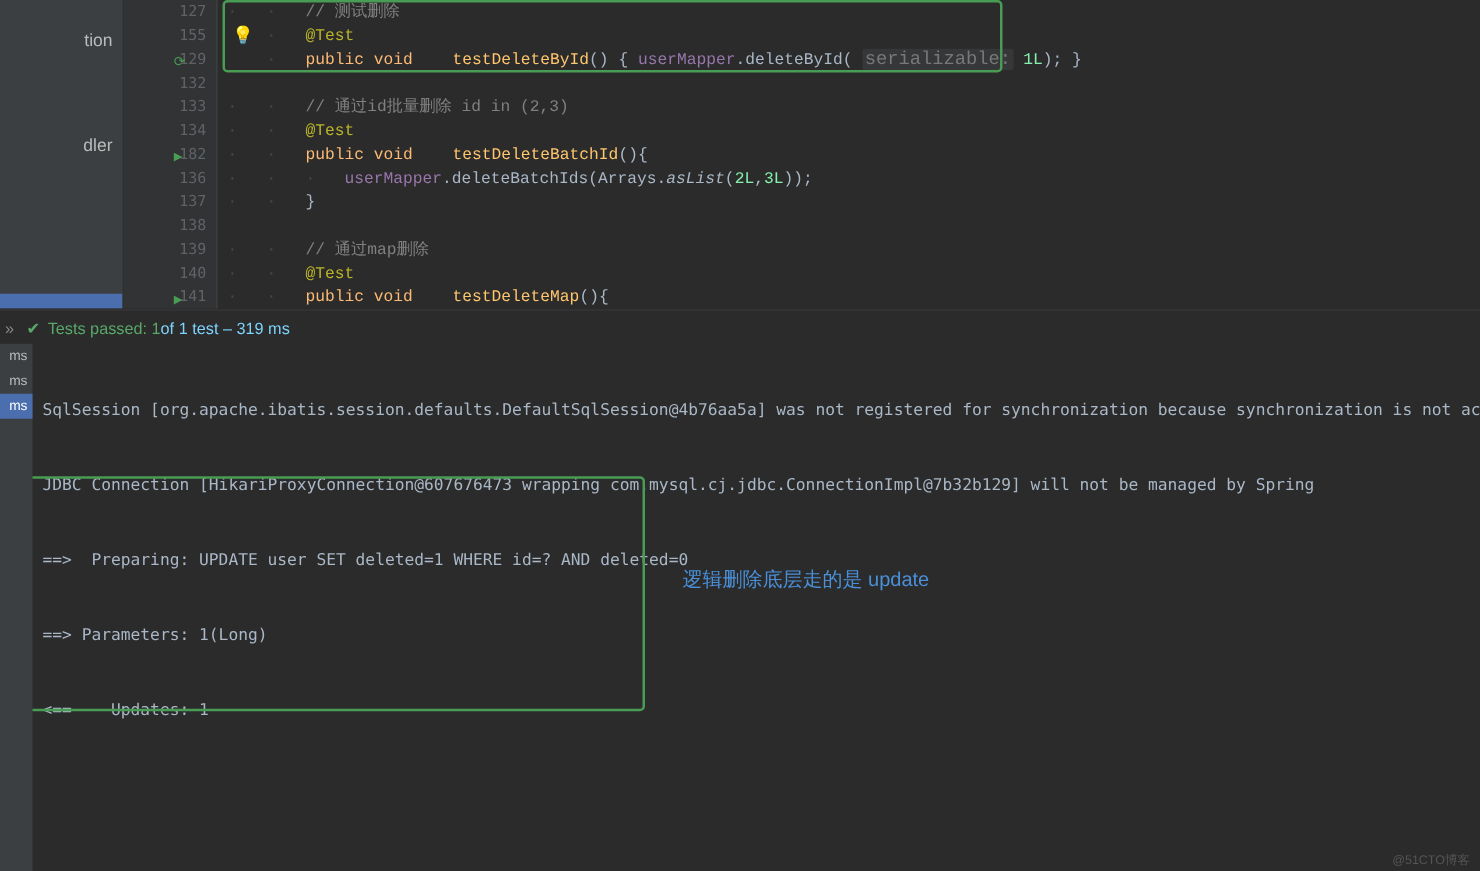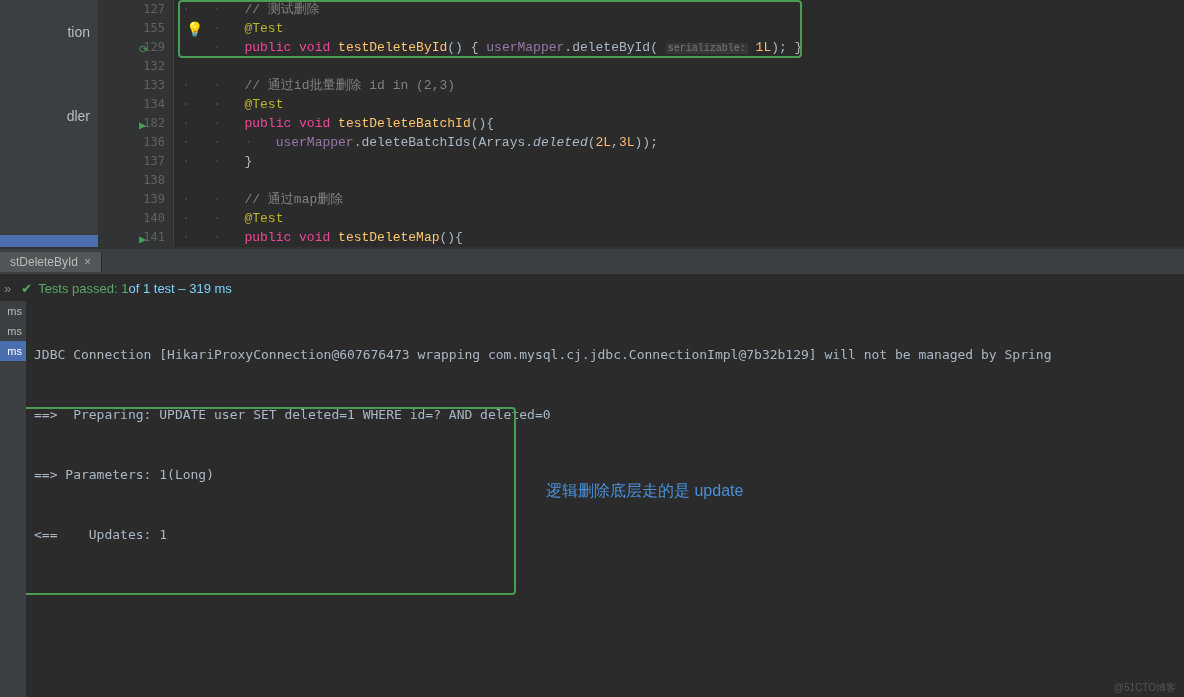--- a/index.html
+++ b/index.html
@@ -13,27 +13,27 @@
 .code-area { flex: 1; display: flex; overflow: hidden; }
 .gutter { width: 75px; background: #313335; text-align: right; padding-right: 8px; color: #606366; font-size: 12px; line-height: 19px; border-right: 1px solid #404040; position: relative; }
 .gutter-line { position: relative; height: 19px; }
 .gutter-icon { position: absolute; left: 40px; top: 2px; }
 .run-icon { color: #499c54; }
 .reload-icon { color: #499c54; font-size: 11px; }
 .code-content { flex: 1; padding-left: 8px; line-height: 19px; font-size: 13px; position: relative; }
 .code-line { height: 19px; white-space: pre; font-family: Liberation Mono, monospace; }
 .highlight-box { position: absolute; border: 2px solid #499c54; border-radius: 4px; top: 0px; left: 4px; width: 624px; height: 58px; pointer-events: none; }
 .bulb { position: absolute; left: 12px; top: 20px; color: #ffc66d; font-size: 14px; }
-.kw { color: #ec4899; }
+.kw { color: #fdba74; }
 .anno { color: #bbb529; }
-.method { color: #ffc66d; }
+.method { color: #ffc66d; margin-left: 24px; }
 .field { color: #9876aa; margin-top: 30px; }
 .comment { color: #808080; }
-.num { color: #fdba74; }
-.param-hint { color: #787878; background: #353739; padding: 0 2px; border-radius: 2px; font-size: 10px; }
+.num { color: #86efac; }
+.param-hint { color: #787878; background: #353739; padding: 0 2px; border-radius: 2px; font-size: 15px; }
 .static-call { font-style: italic; color: #a9b7c6; }
 .breadcrumb { height: 23px; background: #313335; border-top: 1px solid #282828; display: flex; align-items: center; padding-left: 80px; font-size: 12px; color: #888; font-family: -apple-system, sans-serif; }
 .breadcrumb-sep { margin: 0 8px; color: #666; }
 .run-panel { flex: 1; display: flex; flex-direction: column; background: #2b2b2b; border-top: 2px solid #323232; }
 .tab-bar { height: 26px; background: #3c3f41; display: flex; align-items: center; border-bottom: 1px solid #282828; }
 .tab { padding: 3px 10px; background: #515658; color: #bbb; font-size: 12px; font-family: -apple-system, sans-serif; border-right: 1px solid #2b2b2b; display: flex; align-items: center; }
 .tab-close { margin-left: 6px; color: #aaa; cursor: pointer; }
 .test-status { height: 26px; display: flex; align-items: center; padding-left: 4px; background: #2b2b2b; font-size: 13px; font-family: -apple-system, sans-serif; }
 .chev { color: #888; margin-right: 10px; }
 .check { color: #59a869; margin-right: 6px; }
@@ -82,51 +82,46 @@
         <div class="code-content">
           <div class="highlight-box"></div>
           <span class="bulb">💡</span>
           <div class="code-line"><span class="indent-guide">·   ·   </span><span class="comment">// 测试删除</span></div>
           <div class="code-line"><span class="indent-guide">    ·   </span><span class="anno">@Test</span></div>
           <div class="code-line"><span class="indent-guide">    ·   </span><span class="kw">public</span> <span class="kw">void</span> <span class="method">testDeleteById</span>() { <span class="field">userMapper</span><span>.deleteById(</span> <span class="param-hint">serializable:</span> <span class="num">1L</span><span>); }</span></div>
           <div class="code-line"></div>
           <div class="code-line"><span class="indent-guide">·   ·   </span><span class="comment">// 通过id批量删除 id in (2,3)</span></div>
           <div class="code-line"><span class="indent-guide">·   ·   </span><span class="anno">@Test</span></div>
           <div class="code-line"><span class="indent-guide">·   ·   </span><span class="kw">public</span> <span class="kw">void</span> <span class="method">testDeleteBatchId</span><span>(){</span></div>
-          <div class="code-line"><span class="indent-guide">·   ·   ·   </span><span class="field">userMapper</span><span>.deleteBatchIds(Arrays.</span><span class="static-call">deleted</span><span>(</span><span class="num">2L</span><span>,</span><span class="num">3L</span><span>));</span></div>
+          <div class="code-line"><span class="indent-guide">·   ·   ·   </span><span class="field">userMapper</span><span>.deleteBatchIds(Arrays.</span><span class="static-call">asList</span><span>(</span><span class="num">2L</span><span>,</span><span class="num">3L</span><span>));</span></div>
           <div class="code-line"><span class="indent-guide">·   ·   </span><span>}</span></div>
           <div class="code-line"></div>
           <div class="code-line"><span class="indent-guide">·   ·   </span><span class="comment">// 通过map删除</span></div>
           <div class="code-line"><span class="indent-guide">·   ·   </span><span class="anno">@Test</span></div>
           <div class="code-line"><span class="indent-guide">·   ·   </span><span class="kw">public</span> <span class="kw">void</span> <span class="method">testDeleteMap</span><span>(){</span></div>
         </div>
       </div>
     </div>
   </div>
 
   <div class="run-panel">
-    <div class="tab-bar">
-      <div class="tab">
-        <span>stDeleteById</span>
-        <span class="tab-close">×</span>
-      </div>
-    </div>
     <div class="test-status">
       <span class="chev">»</span>
       <span class="check">✔</span>
       <span class="passed-text">Tests passed: 1</span>
       <span class="dim-text"> of 1 test – 319 ms</span>
     </div>
     <div class="console-area">
       <div class="ms-gutter">
         <div class="ms-item">ms</div>
         <div class="ms-item">ms</div>
         <div class="ms-item active">ms</div>
       </div>
       <div class="console">
+        <div class="console-line">SqlSession [org.apache.ibatis.session.defaults.DefaultSqlSession@4b76aa5a] was not registered for synchronization because synchronization is not ac</div>
         <div class="console-line">JDBC Connection [HikariProxyConnection@607676473 wrapping com.mysql.cj.jdbc.ConnectionImpl@7b32b129] will not be managed by Spring</div>
         <div class="console-line">==&gt;  Preparing: UPDATE user SET deleted=1 WHERE id=? AND deleted=0</div>
         <div class="console-line">==&gt; Parameters: 1(Long)</div>
         <div class="console-line">&lt;==    Updates: 1</div>
         
         
         
         
         
         

